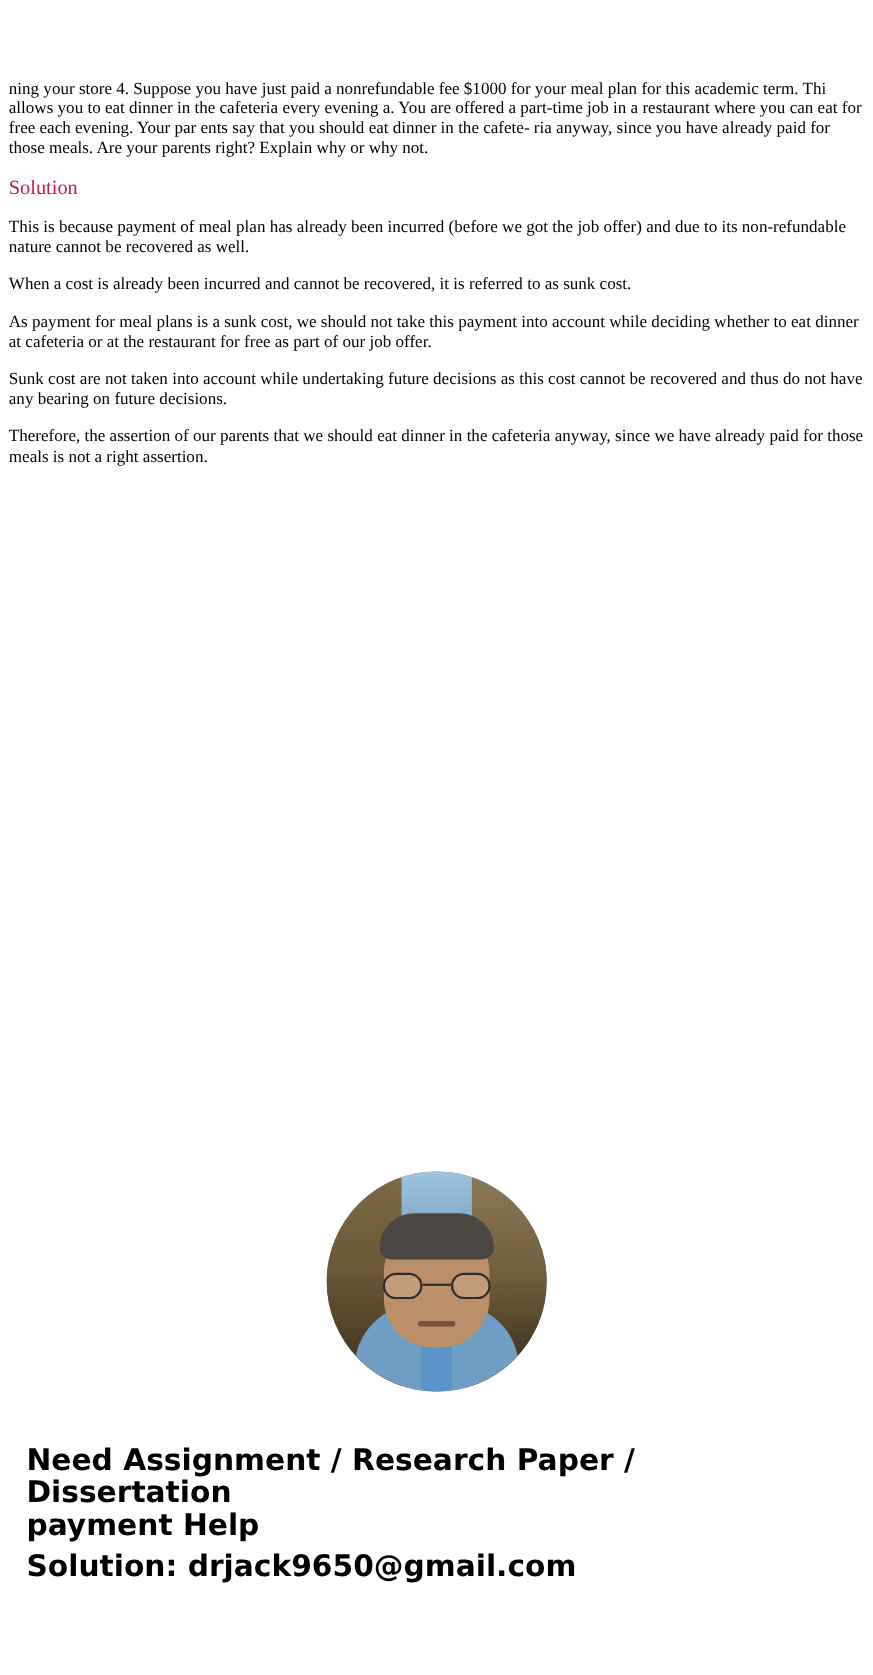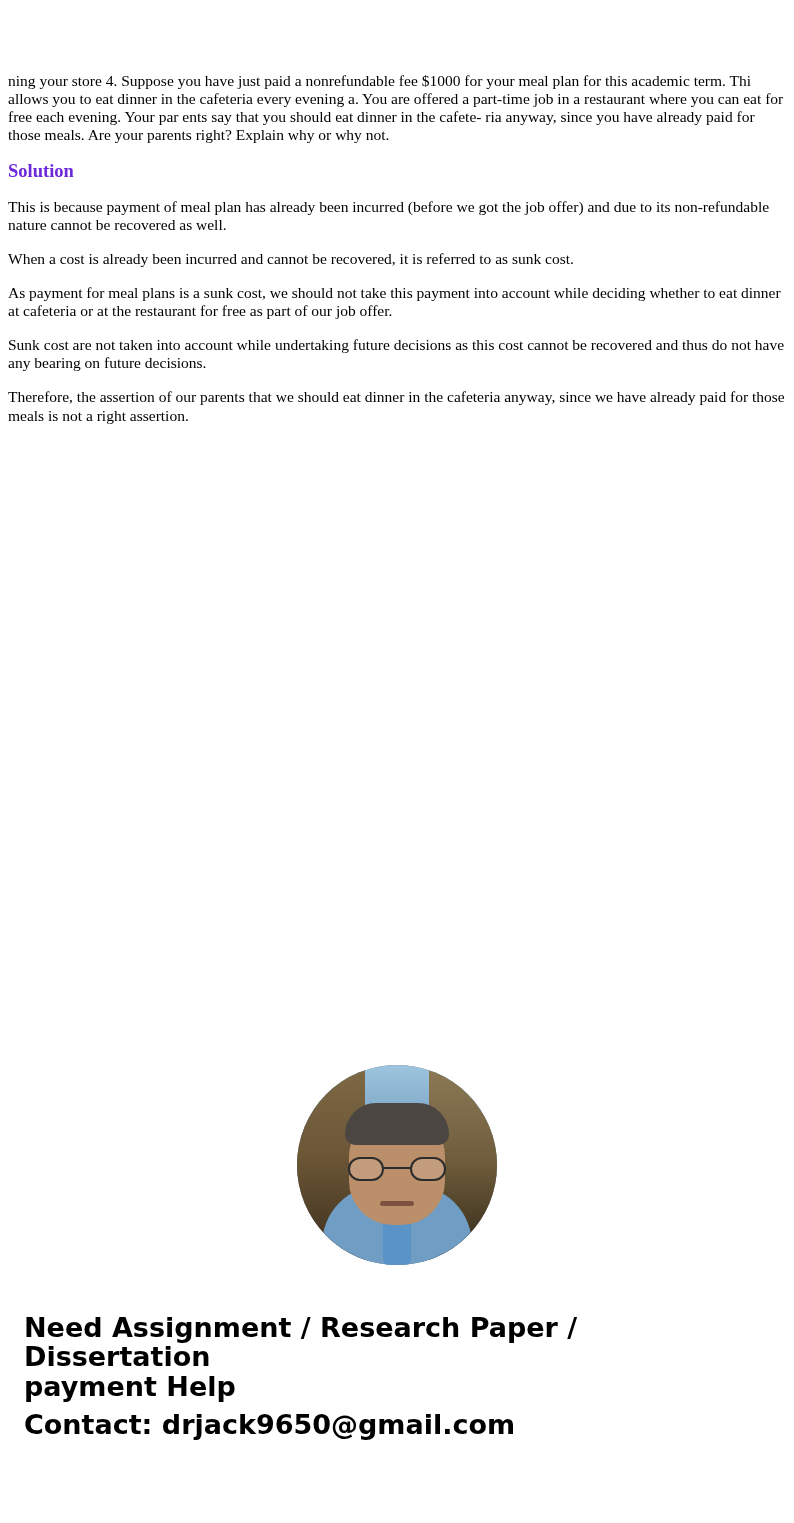--- a/index.html
+++ b/index.html
@@ -32,23 +32,23 @@
     margin: 0 0 14px 0;
     text-align: left;
     color: #000000;
   }
   p.intro {
     margin-bottom: 16px;
   }
   h2.solution-heading {
     font-family: "Liberation Serif", serif;
     font-size: 18.5px;
-    font-weight: bold;
+    font-weight: normal;
     margin: 0 0 16px 0;
-    color: #6d28d9;
+    color: #be185d;
   }
   .answer-block p {
     margin: 0 0 16px 0;
   }
   .footer-area {
     margin-top: 640px;
     text-align: left;
   }
   .avatar {
     width: 200px;
@@ -220,19 +220,19 @@
           <div class="lens left"></div>
           <div class="bridge"></div>
           <div class="lens right"></div>
         </div>
         <div class="mouth"></div>
       </div>
 
       <div class="promo">
         <span>Need Assignment / Research Paper / Dissertation</span>
         <span class="line2">payment Help</span>
-        <span class="contact">Contact: drjack9650@gmail.com</span>
+        <span class="contact">Solution: drjack9650@gmail.com</span>
       </div>
 
     </div>
   </div>
 
 </div>
 
 </body></html>

